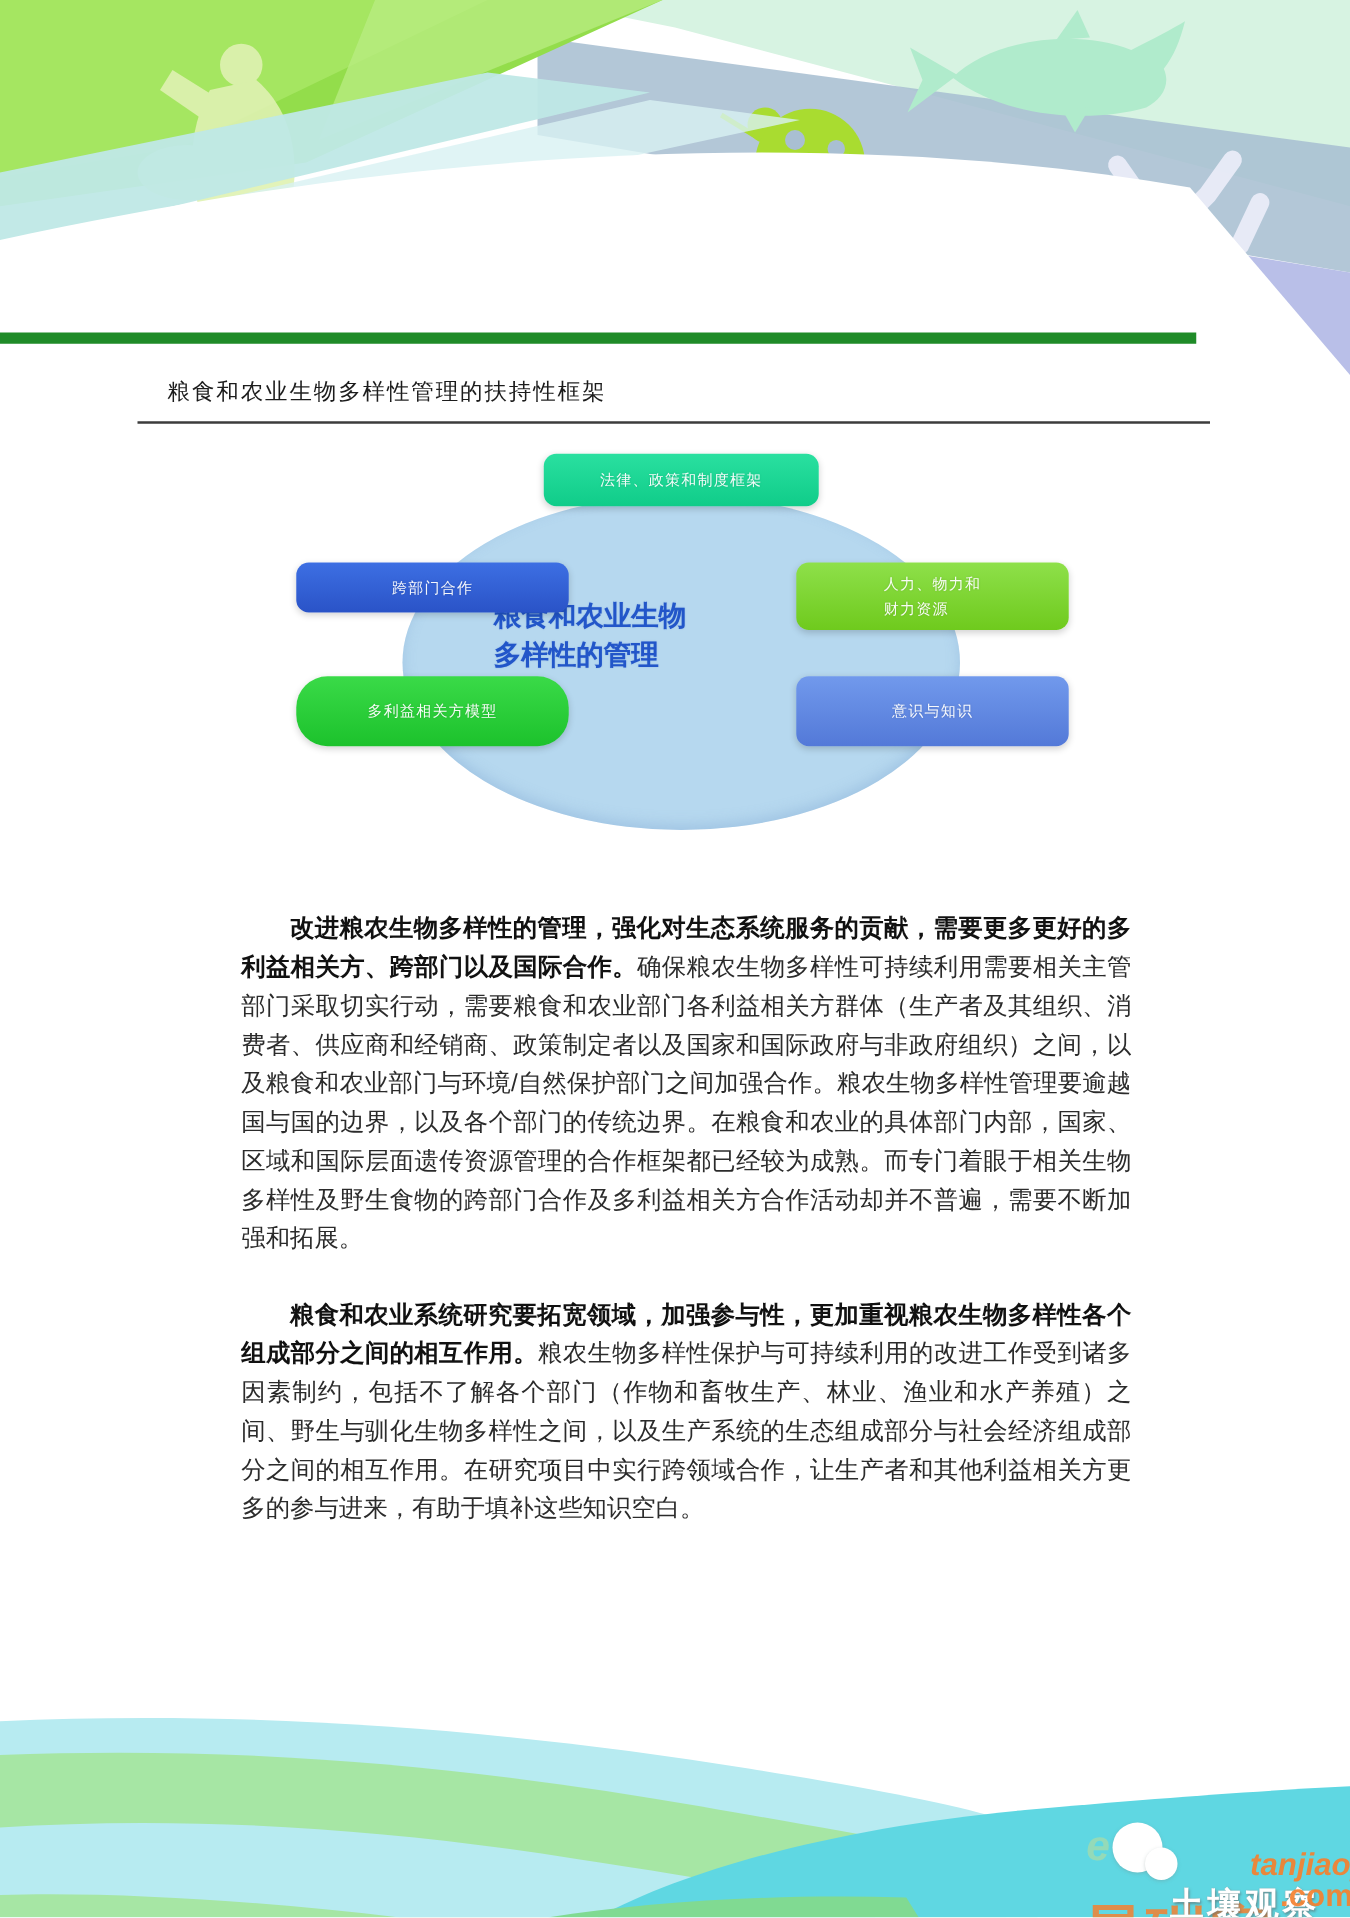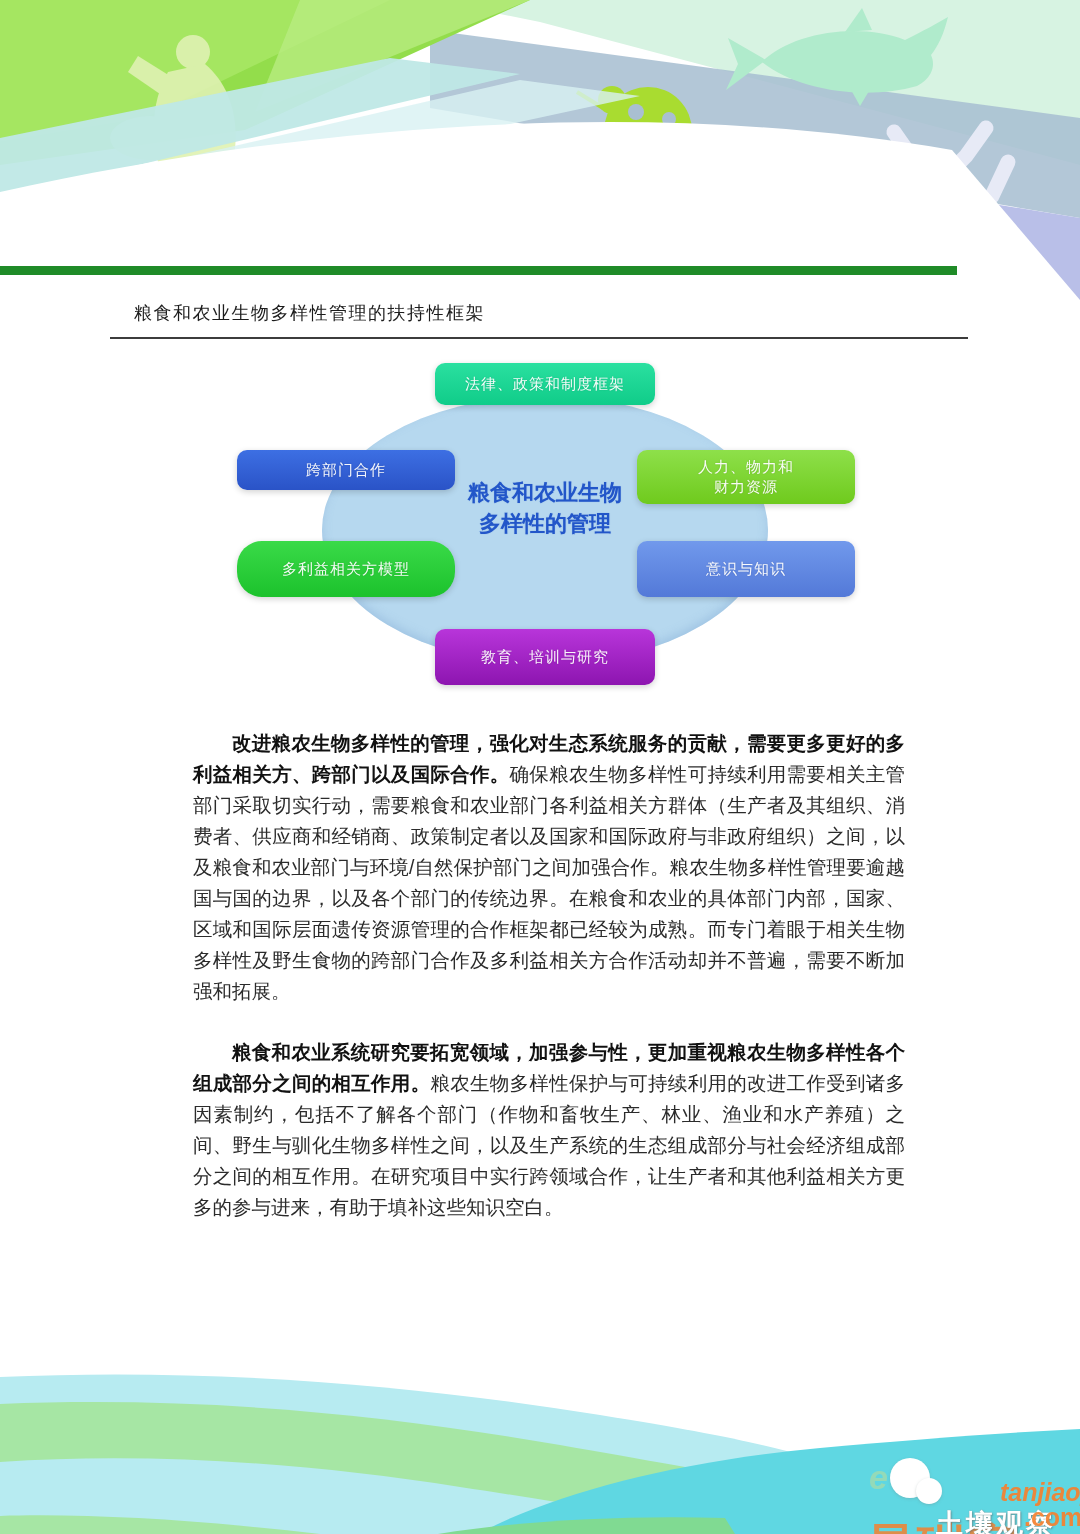--- a/index.html
+++ b/index.html
@@ -20,30 +20,30 @@
     position:absolute;left:110px;top:337px;width:858px;height:2px;background:#3c3c3c;
   }
 
   
   .diagram{position:absolute;left:0;top:0;width:1080px;height:740px;}
   .d-ellipse{
     position:absolute;left:322px;top:396px;width:446px;height:268px;border-radius:50%;
     background:#b6d8ef;box-shadow:inset 0 -4px 10px rgba(120,160,205,.35);
   }
   .d-center-text{
-    position:absolute;left:395px;top:477px;width:300px;text-align:center;
+    position:absolute;left:395px;top:477px;width:300px;
     font-size:22px;font-weight:700;color:#2256c9;line-height:31px;white-space:pre-line;
     text-shadow:0 0 1px rgba(34,86,201,.4);
   }
   .d-node{
     position:absolute;border-radius:10px;display:flex;align-items:center;justify-content:center;
     box-shadow:0 2px 6px rgba(0,0,0,.18);
   }
   .node-label{
-    color:rgba(255,255,255,.95);font-size:15px;line-height:20px;text-align:center;
+    color:rgba(255,255,255,.95);font-size:12px;line-height:20px;text-align:left;
     white-space:pre-line;letter-spacing:1px;text-shadow:0 0 2px rgba(0,0,0,.15);
   }
   .n-legal    {left:435px;top:363px;width:220px;height:42px;background:linear-gradient(180deg,#2ae0a0,#10cc89);}
   .n-cross    {left:237px;top:450px;width:218px;height:40px;background:linear-gradient(180deg,#3d6fe3,#2a53c7);}
   .n-resource {left:637px;top:450px;width:218px;height:54px;background:linear-gradient(180deg,#8ee04a,#6fca1d);}
   .n-stake    {left:237px;top:541px;width:218px;height:56px;background:linear-gradient(180deg,#3ada48,#1cc22c);border-radius:25px;}
   .n-aware    {left:637px;top:541px;width:218px;height:56px;background:linear-gradient(180deg,#7199ec,#5379d8);}
   .n-edu      {left:435px;top:629px;width:220px;height:56px;background:linear-gradient(180deg,#b835da,#8d15b0);}
 
   
@@ -160,23 +160,20 @@
     <div class="d-node n-resource">
       <span class="node-label">人力、物力和
 财力资源</span>
     </div>
     <div class="d-node n-stake">
       <span class="node-label">多利益相关方模型</span>
     </div>
     <div class="d-node n-aware">
       <span class="node-label">意识与知识</span>
     </div>
-    <div class="d-node n-edu">
-      <span class="node-label">教育、培训与研究</span>
-    </div>
   </div>
 
   <div class="body-text">
     <p><strong>改进粮农生物多样性的管理，强化对生态系统服务的贡献，需要更多更好的多利益相关方、跨部门以及国际合作。</strong><span>确保粮农生物多样性可持续利用需要相关主管部门采取切实行动，需要粮食和农业部门各利益相关方群体（生产者及其组织、消费者、供应商和经销商、政策制定者以及国家和国际政府与非政府组织）之间，以及粮食和农业部门与环境/自然保护部门之间加强合作。粮农生物多样性管理要逾越国与国的边界，以及各个部门的传统边界。在粮食和农业的具体部门内部，国家、区域和国际层面遗传资源管理的合作框架都已经较为成熟。而专门着眼于相关生物多样性及野生食物的跨部门合作及多利益相关方合作活动却并不普遍，需要不断加强和拓展。</span></p>
     <p><strong>粮食和农业系统研究要拓宽领域，加强参与性，更加重视粮农生物多样性各个组成部分之间的相互作用。</strong><span>粮农生物多样性保护与可持续利用的改进工作受到诸多因素制约，包括不了解各个部门（作物和畜牧生产、林业、渔业和水产养殖）之间、野生与驯化生物多样性之间，以及生产系统的生态组成部分与社会经济组成部分之间的相互作用。在研究项目中实行跨领域合作，让生产者和其他利益相关方更多的参与进来，有助于填补这些知识空白。</span></p>
   </div>
 
   <svg class="bottom-art" width="1080" height="304" viewBox="0 0 1080 304">
     <path d="M0,147 C200,138 400,153 600,185 C700,201 760,213 805,226 L805,304 L0,304 Z" fill="#b7ebf1"></path>
     <path d="M0,174 C200,166 380,184 560,215 C680,236 770,252 830,264 L830,304 L0,304 Z" fill="#a6e6a4"></path>

